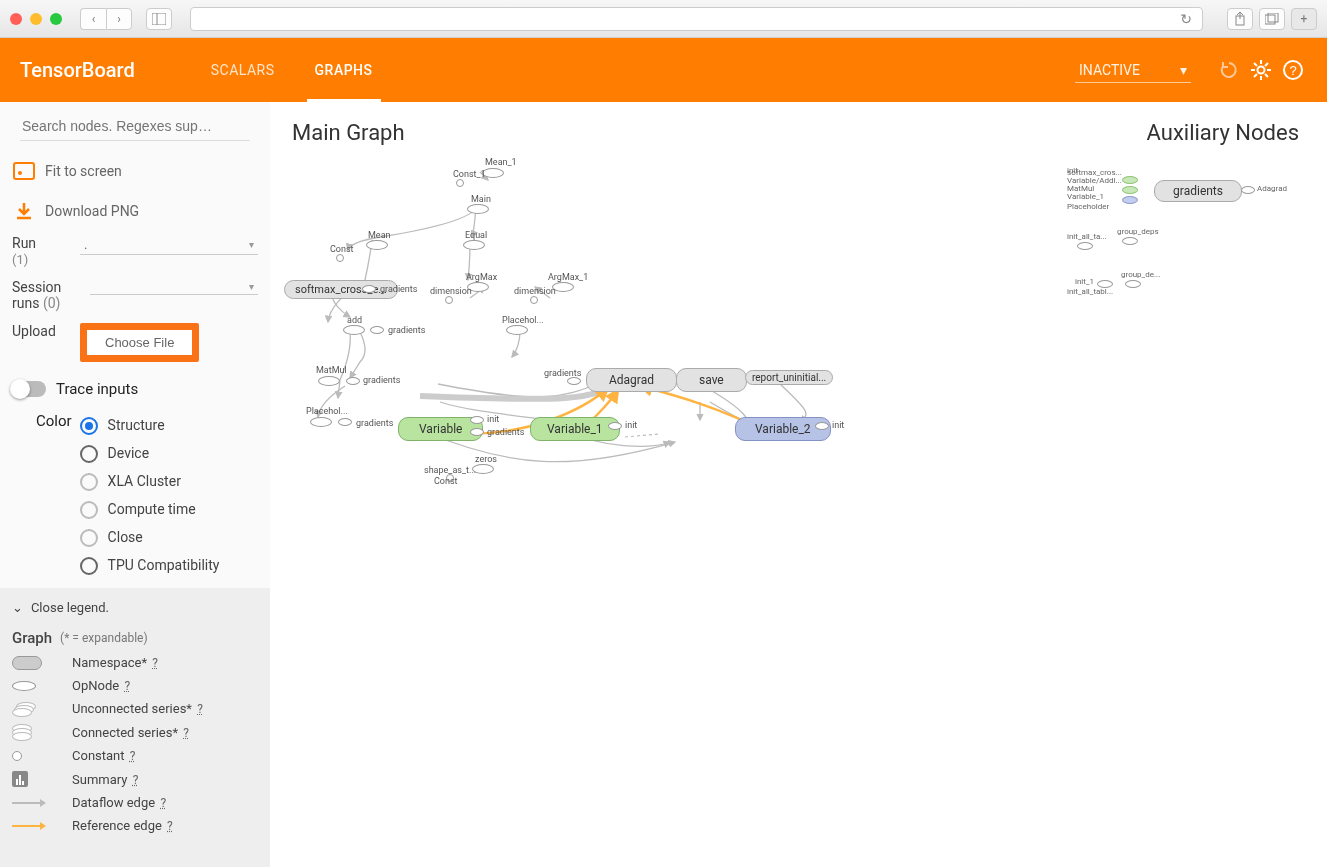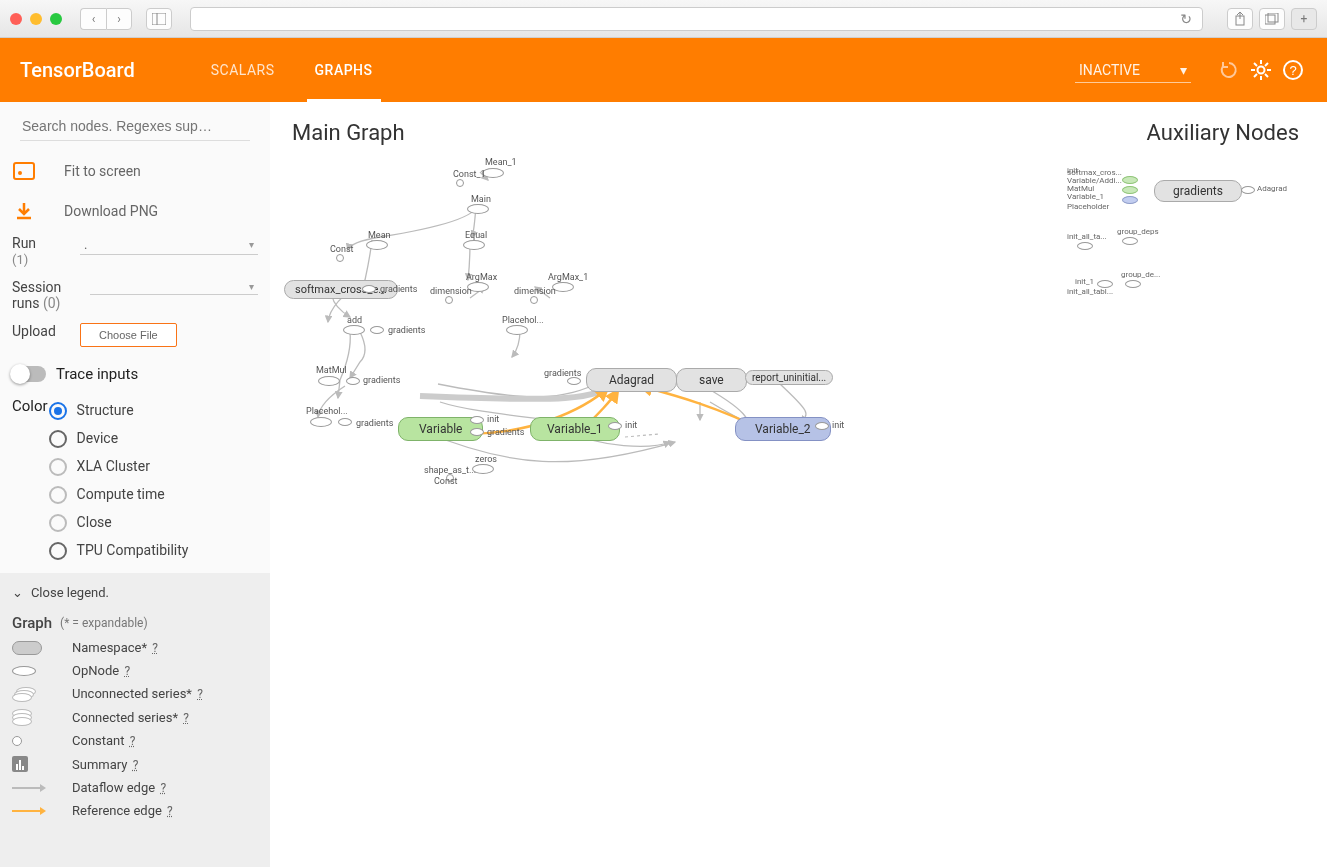--- a/index.html
+++ b/index.html
@@ -50,27 +50,27 @@
 .header-spacer{flex:1;}
 .dropdown-inactive{ font-size:14px; color:rgba(255,255,255,.9); display:flex;align-items:center;gap:40px;
   border-bottom:1px solid rgba(255,255,255,.6); padding:4px 4px; margin-right:20px;}
 .hicon{width:28px;height:28px;display:flex;align-items:center;justify-content:center;margin-left:4px;}
 
 .main { display:flex; height: calc(867px - 38px - 64px); background:#fff;}
 .sidebar { width: 270px; background:#fafafa; display:flex; flex-direction:column; overflow-y:auto;}
 .side-top{padding:10px 20px;}
 .side-top input{width:100%;border:none;border-bottom:1px solid #ddd;background:transparent;
   padding:6px 2px;font-size:14px;color:#666;outline:none;}
-.side-row{display:flex;align-items:center;gap:28px;padding:8px 12px;font-size:14px;color:#666;}
+.side-row{display:flex;align-items:center;gap:9px;padding:8px 12px;font-size:14px;color:#666;}
 .side-row .micon{width:24px;height:24px;display:flex;align-items:center;justify-content:center;}
 .field-row{padding:4px 12px 8px;display:flex;align-items:flex-start;gap:8px;font-size:14px;color:#444;}
 .field-row .label{width:60px;}
 .field-row .select{flex:1;border-bottom:1px solid #ccc;padding:2px 4px;font-size:13px;color:#666;
   display:flex;justify-content:space-between;align-items:center;}
-.file-btn{border:1px solid #f97316;background:#fff;border-radius:2px;padding:5px 18px;font-size:11px;color:#666;}
+.file-btn{border:7px solid #f97316;background:#fff;border-radius:2px;padding:5px 18px;font-size:13px;color:#666;}
 .toggle-row{display:flex;align-items:center;gap:10px;padding:10px 12px;font-size:15px;color:#222;}
 .toggle{width:34px;height:16px;background:#bbb;border-radius:10px;position:relative;}
 .toggle::after{content:"";position:absolute;left:-2px;top:-2px;width:20px;height:20px;background:#fff;border-radius:50%;
   box-shadow:0 1px 3px rgba(0,0,0,.4);}
 .color-sec{padding:4px 12px 8px;}
 .color-sec .hdr{font-size:15px;color:#222;margin-bottom:6px;}
 .radio-row{display:flex;gap:10px;padding:5px 0 5px 40px;font-size:14px;color:#444;}
 .radio{width:18px;height:18px;border:2px solid #666;border-radius:50%;position:relative;flex-shrink:0;}
 .radio.checked{border-color:#1a73e8;}
 .radio.checked::after{content:"";position:absolute;inset:3px;background:#1a73e8;border-radius:50%;}
@@ -223,21 +223,21 @@
     </div>
     <div class="field-row">
       <div class="label">Upload</div>
       <button class="file-btn">Choose File</button>
     </div>
     <div class="toggle-row">
       <div class="toggle"></div>
       <span>Trace inputs</span>
     </div>
     <div class="color-sec">
-      <div style="display:flex;gap:1px;">
+      <div style="display:flex;gap:8px;margin-left:24px;">
         <div class="hdr">Color</div>
         <div style="flex:1;">
           <div class="radio-row" style="padding-left:0;">
               <div class="radio checked"></div>
               <span>Structure</span>
             </div>
           <div class="radio-row" style="padding-left:0;">
               <div class="radio"></div>
               <span>Device</span>
             </div>

